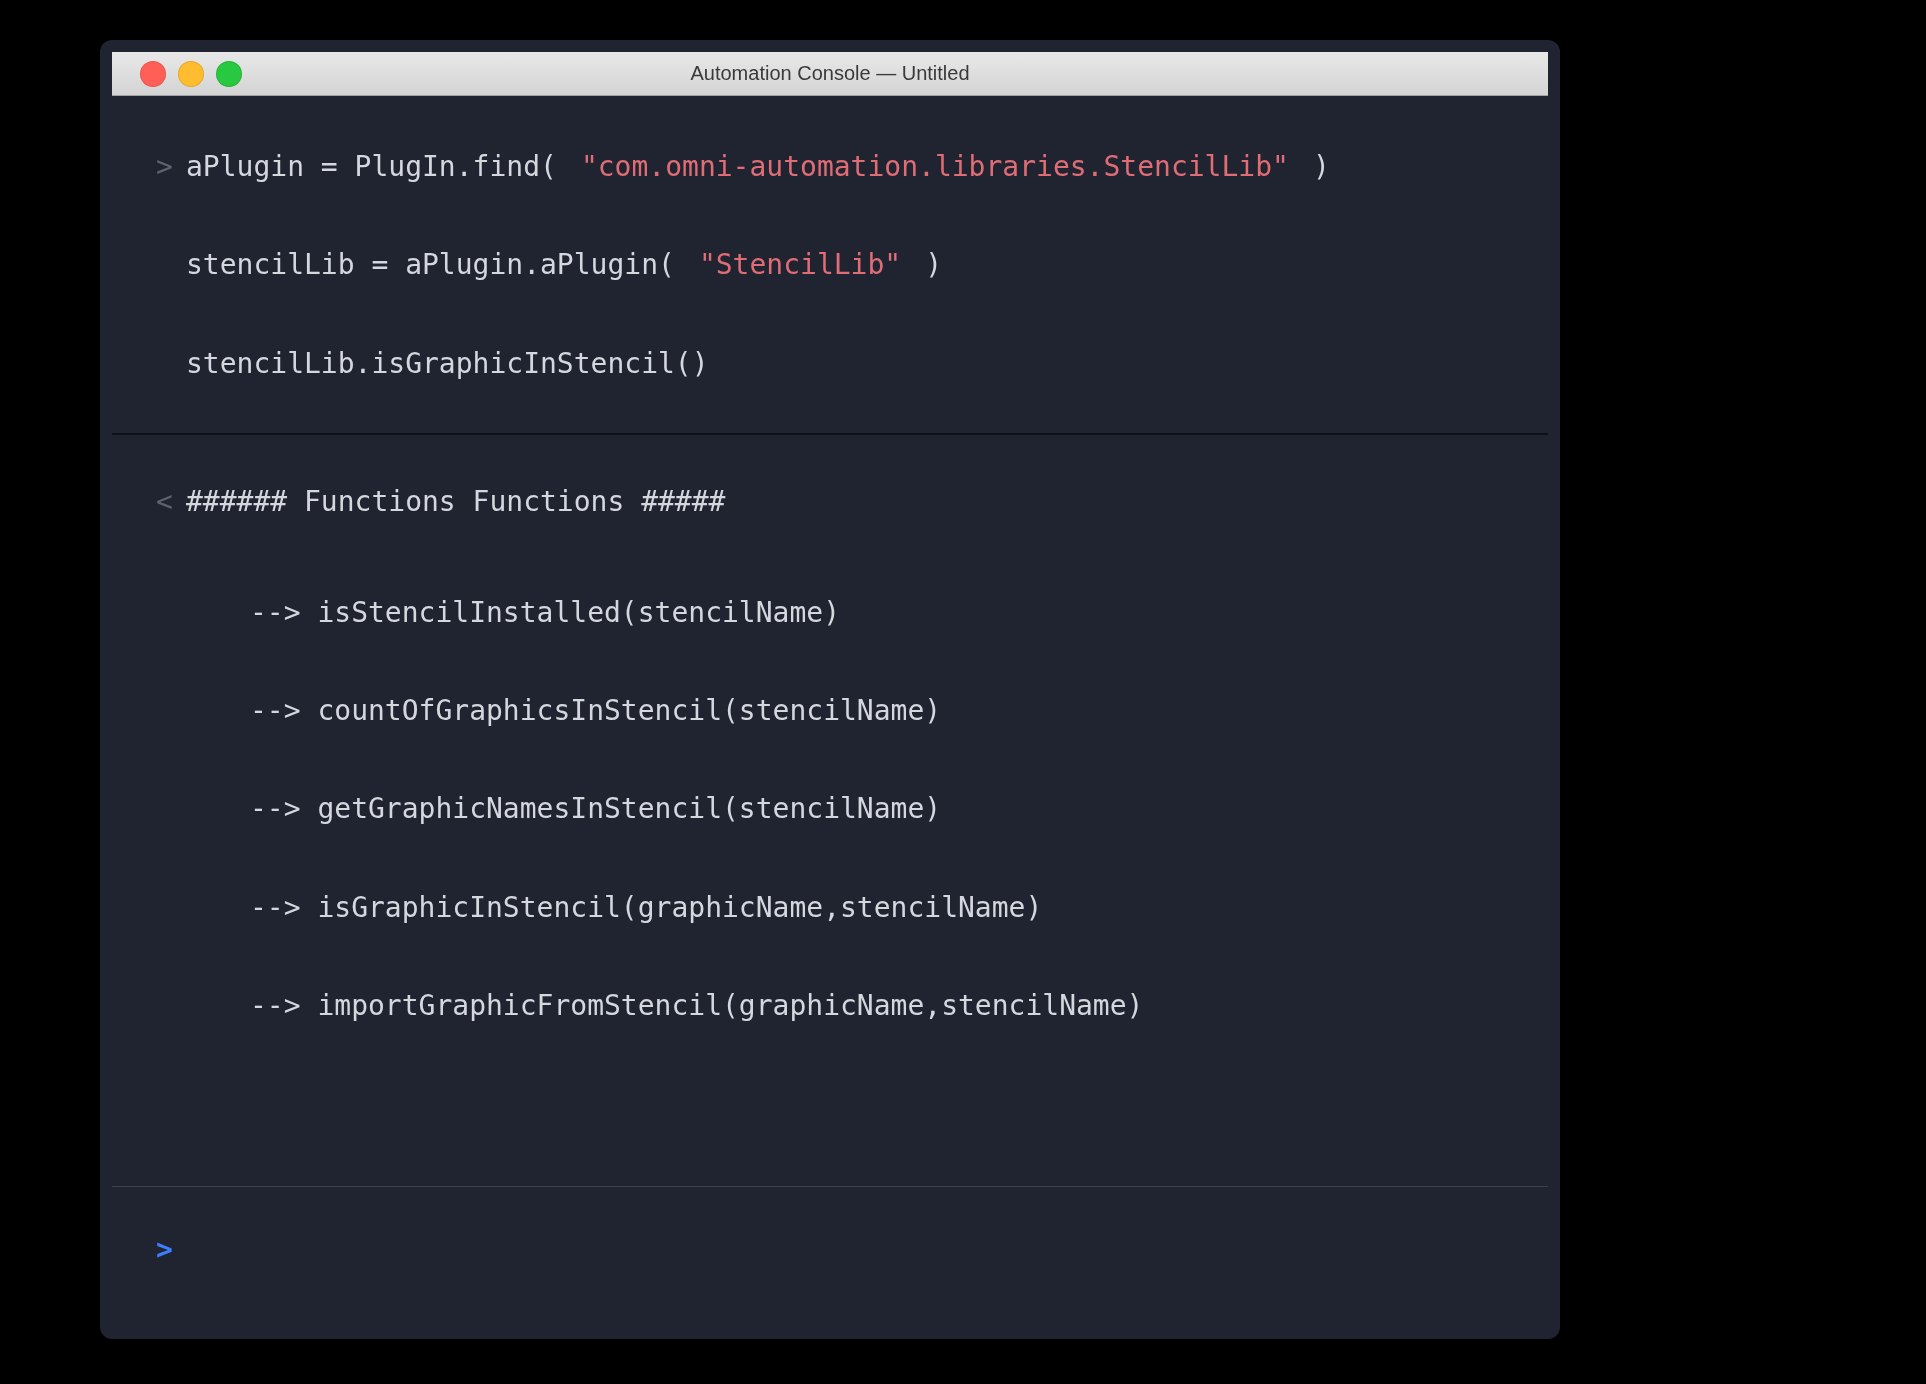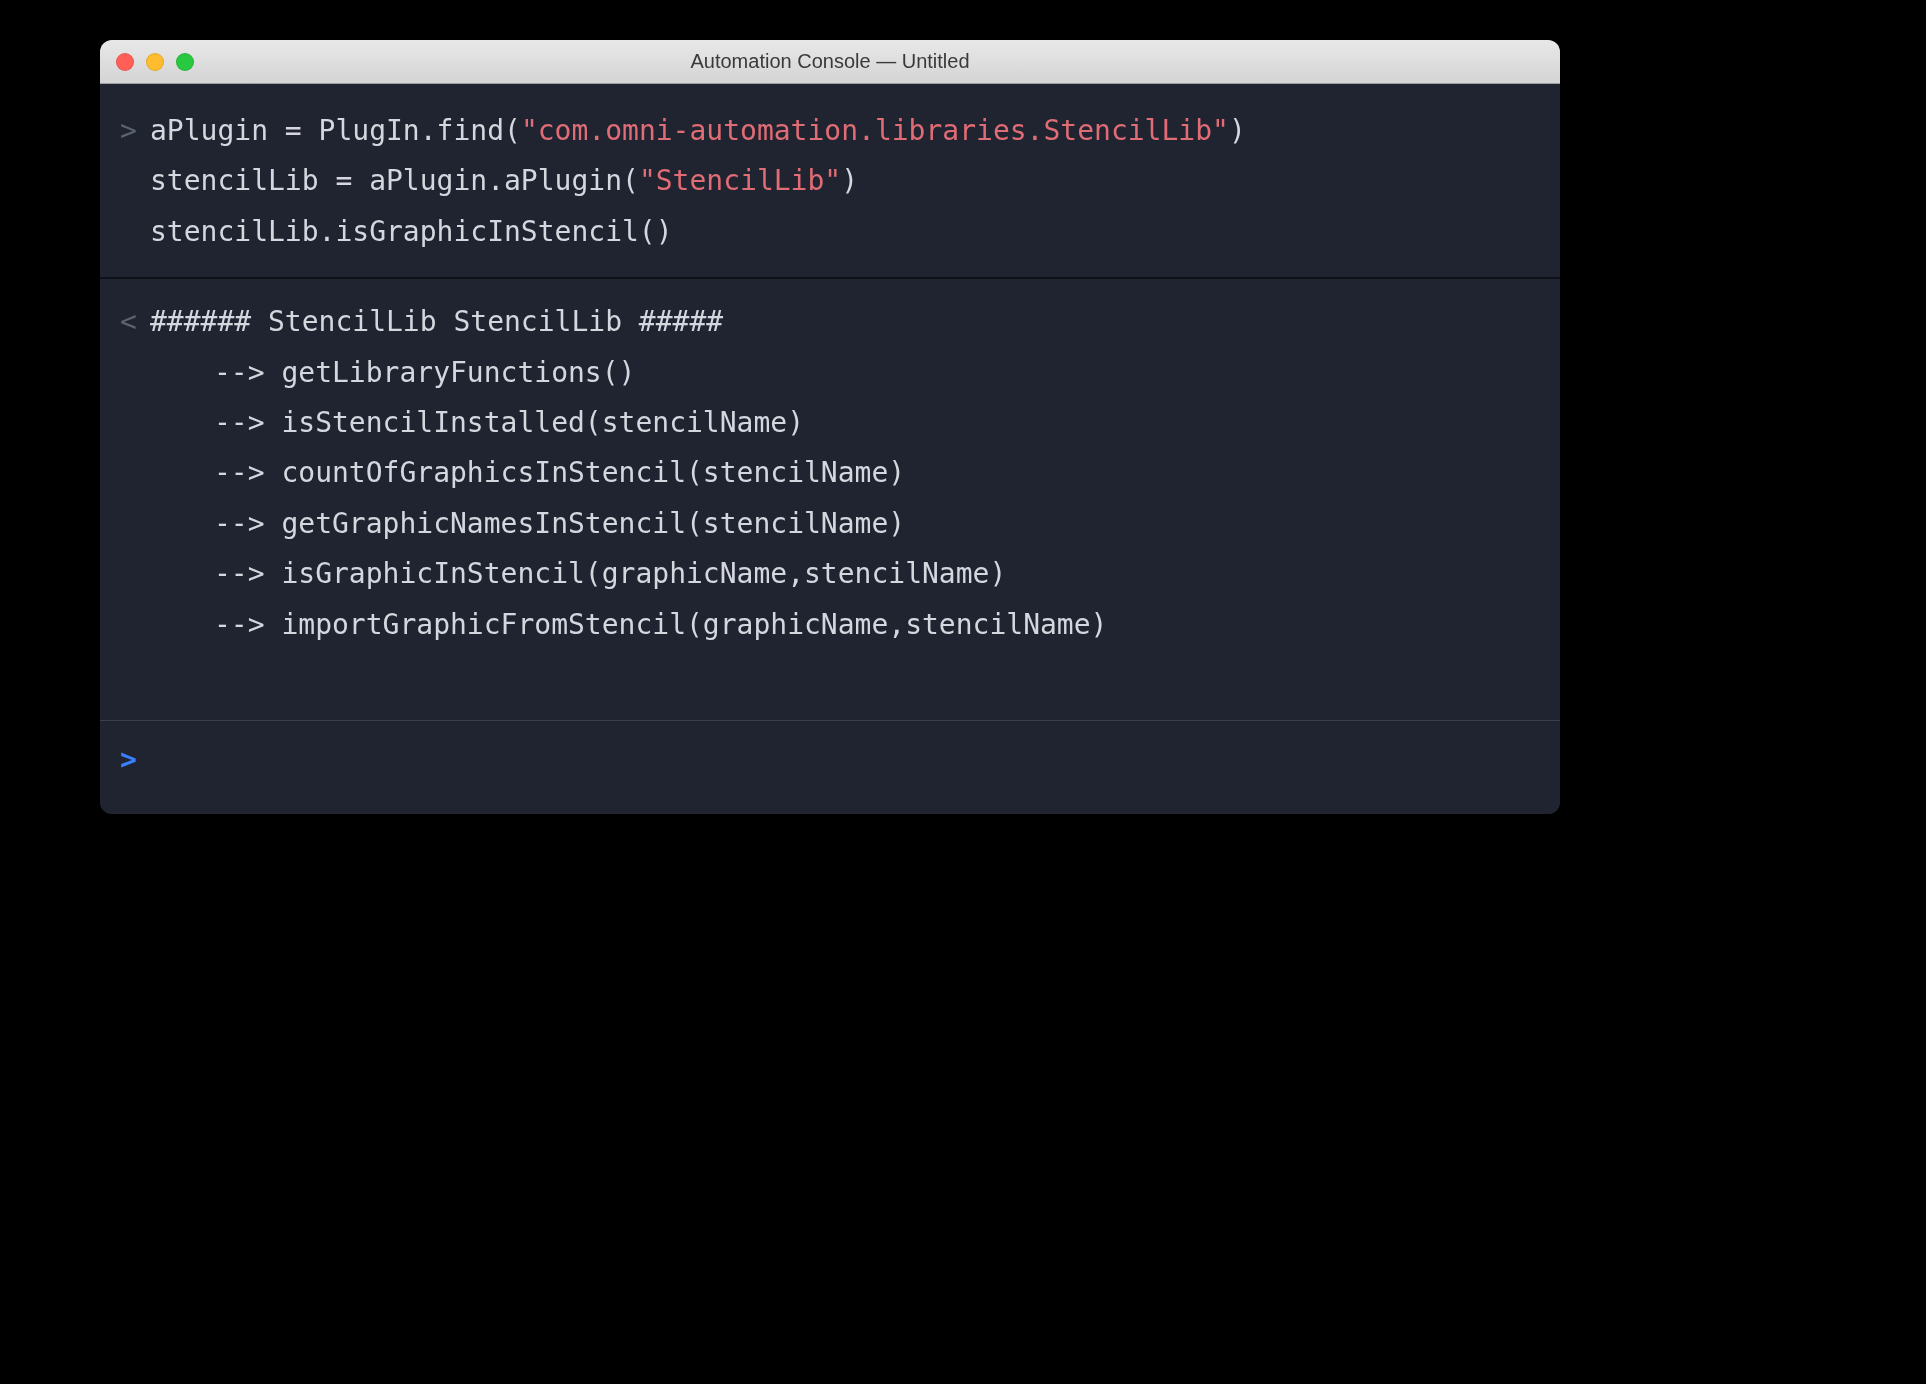--- a/index.html
+++ b/index.html
@@ -1,17 +1,17 @@
 <!DOCTYPE html>
 <html><head>
   <meta charset="utf-8">
   <style>
     * {
       margin: 0;
-      padding: 0;
+      padding: 12px;
       box-sizing: border-box;
     }
     body {
       background: #000;
       width: 1926px;
       height: 1384px;
       display: flex;
       align-items: flex-start;
       justify-content: flex-start;
       font-family: -apple-system, BlinkMacSystemFont, "SF Pro Text", sans-serif;
@@ -132,24 +132,23 @@
       </div>
       <div class="line">
         <span class="gutter"> </span>
         <span class="code-text">stencilLib.isGraphicInStencil()</span>
       </div>
     </div>
 
     <div class="section-output">
       <div class="line">
         <span class="gutter">&lt;</span>
-        <span class="output-text">###### StencilLib StencilLib #####</span>
+        <span class="output-text">###### Functions Functions #####</span>
       </div>
       <div id="output-items">
-          <div class="line"><span class="gutter"> </span><span class="output-text indent2">--&gt; getLibraryFunctions()</span></div>
           <div class="line"><span class="gutter"> </span><span class="output-text indent2">--&gt; isStencilInstalled(stencilName)</span></div>
           <div class="line"><span class="gutter"> </span><span class="output-text indent2">--&gt; countOfGraphicsInStencil(stencilName)</span></div>
           <div class="line"><span class="gutter"> </span><span class="output-text indent2">--&gt; getGraphicNamesInStencil(stencilName)</span></div>
           <div class="line"><span class="gutter"> </span><span class="output-text indent2">--&gt; isGraphicInStencil(graphicName,stencilName)</span></div>
           <div class="line"><span class="gutter"> </span><span class="output-text indent2">--&gt; importGraphicFromStencil(graphicName,stencilName)</span></div>
           <div class="line"><span class="gutter"> </span></div>
         </div>
     </div>
 
     <div class="section-prompt">

